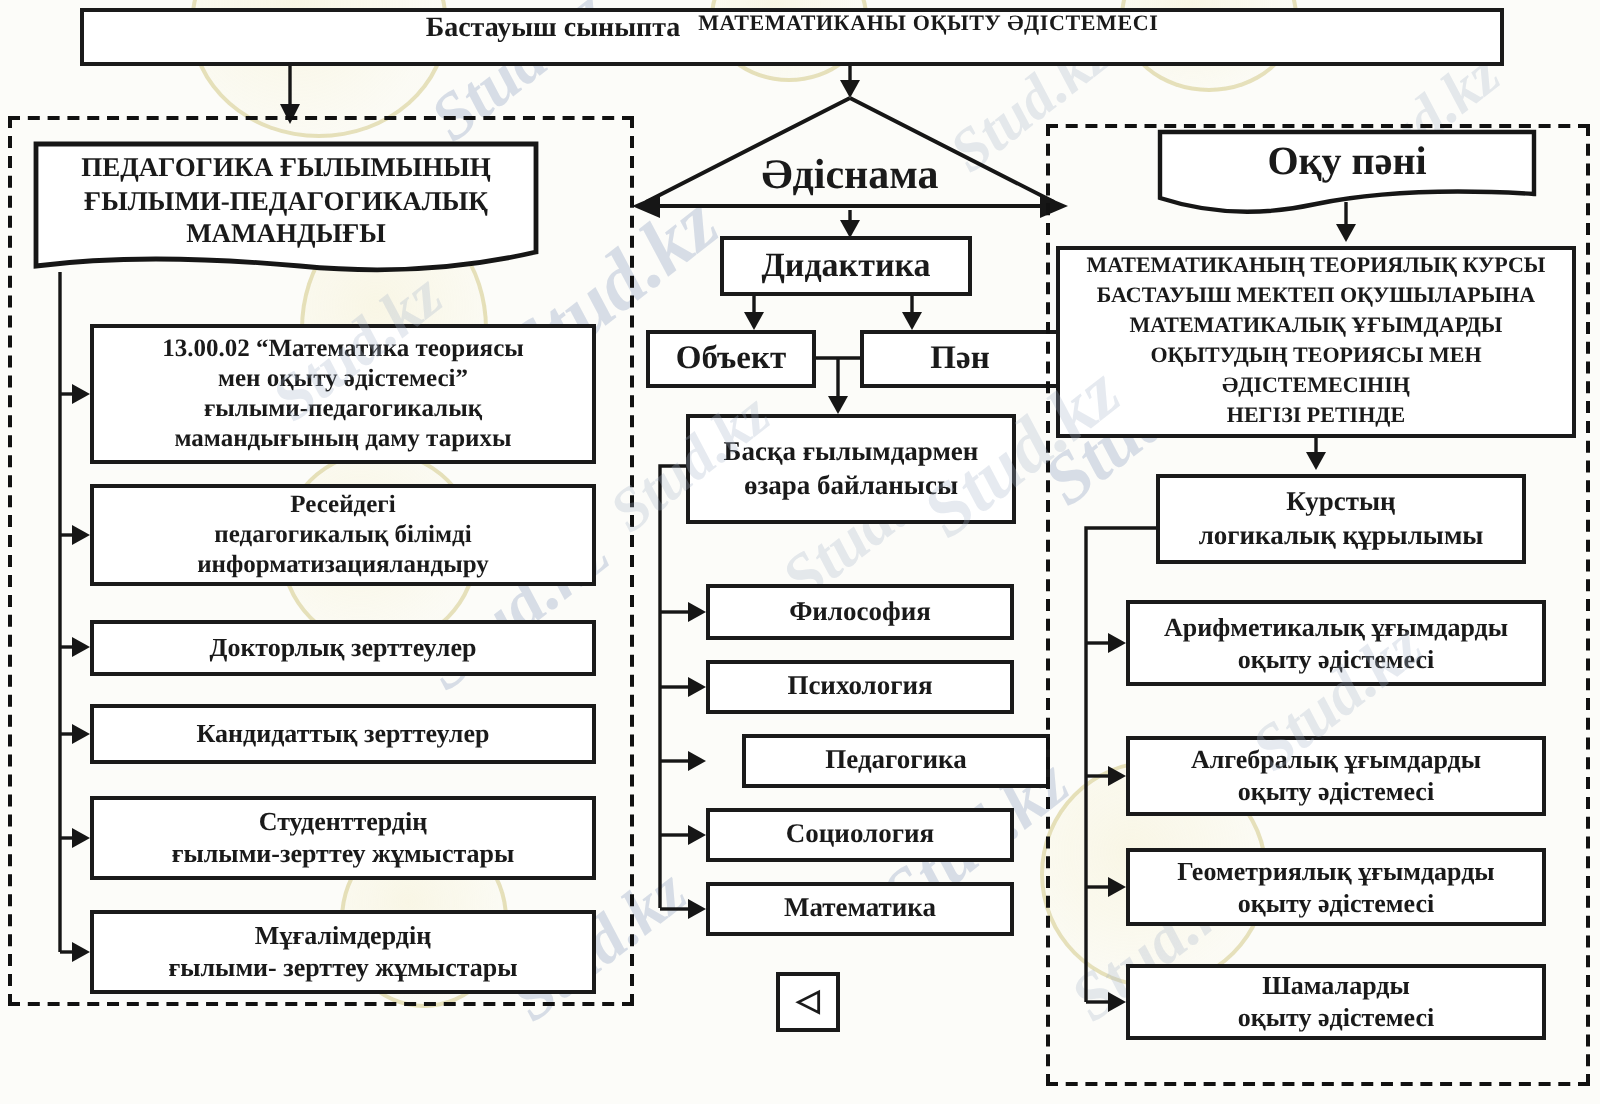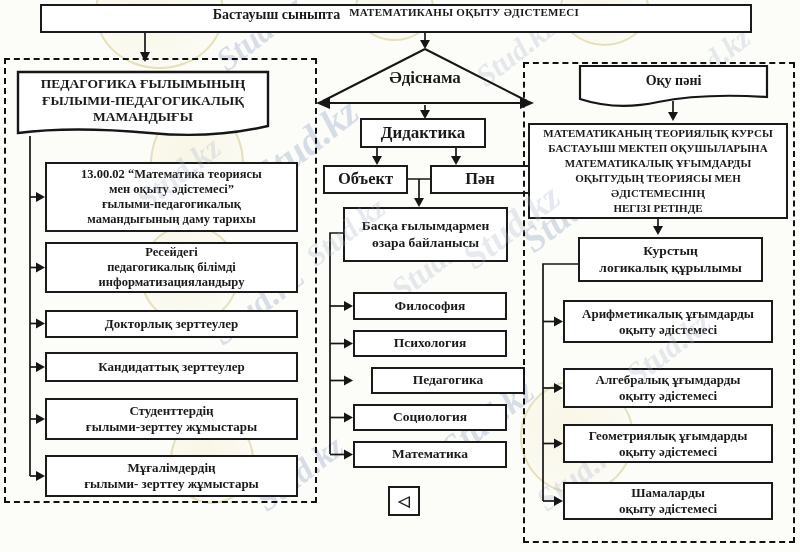--- a/index.html
+++ b/index.html
@@ -163,42 +163,42 @@
     <div class="box" style="left:45px;top:242px;width:253px;height:51px;font-size:12.5px;">Ресейдегі
 педагогикалық білімді
 информатизацияландыру</div>
     <div class="box" style="left:45px;top:352px;width:253px;height:30px;font-size:13px;">Кандидаттық зерттеулер</div>
     <div class="box" style="left:45px;top:310px;width:253px;height:28px;font-size:13px;">Докторлық зерттеулер</div>
     <div class="box" style="left:45px;top:398px;width:253px;height:42px;font-size:13px;">Студенттердің
 ғылыми-зерттеу жұмыстары</div>
     <div class="box" style="left:45px;top:455px;width:253px;height:42px;font-size:13px;">Мұғалімдердің
 ғылыми- зерттеу жұмыстары</div>
 
-    <div class="freetext" style="left:365px;top:67px;width:120px;height:22px;font-size:17px;">Әдіснама</div>
+    <div class="freetext" style="left:365px;top:77px;width:120px;height:22px;font-size:21px;">Әдіснама</div>
 
     <div class="box" style="left:360px;top:118px;width:126px;height:30px;font-size:17px;">Дидактика</div>
     <div class="box" style="left:323px;top:165px;width:85px;height:29px;font-size:16.5px;">Объект</div>
     <div class="box" style="left:430px;top:165px;width:100px;height:29px;font-size:16.5px;">Пән</div>
 
     <div class="box" style="left:353px;top:292px;width:154px;height:28px;font-size:13.5px;">Философия</div>
 
     <div class="box" style="left:343px;top:207px;width:165px;height:55px;font-size:13.5px;">Басқа ғылымдармен
 өзара байланысы</div>
     <div class="box" style="left:353px;top:330px;width:154px;height:27px;font-size:13.5px;">Психология</div>
     <div class="box" style="left:371px;top:367px;width:154px;height:27px;font-size:13.5px;">Педагогика</div>
     <div class="box" style="left:353px;top:404px;width:154px;height:27px;font-size:13.5px;">Социология</div>
     <div class="box" style="left:353px;top:441px;width:154px;height:27px;font-size:13.5px;">Математика</div>
 
     <div class="box" style="left:388px;top:486px;width:32px;height:30px;font-size:15px;">
       <span>◁</span>
     </div>
 
     <div class="dashed" style="left:523px;top:62px;width:272px;height:481px;"></div>
 
-    <div class="freetext" style="left:580px;top:68px;width:187px;height:26px;font-size:14px;">Оқу пәні</div>
+    <div class="freetext" style="left:580px;top:68px;width:187px;height:26px;font-size:20px;">Оқу пәні</div>
 
     <div class="box" style="left:528px;top:123px;width:260px;height:96px;font-size:11px;line-height:1.35;">МАТЕМАТИКАНЫҢ ТЕОРИЯЛЫҚ КУРСЫ
 БАСТАУЫШ МЕКТЕП ОҚУШЫЛАРЫНА
 МАТЕМАТИКАЛЫҚ ҰҒЫМДАРДЫ
 ОҚЫТУДЫҢ ТЕОРИЯСЫ МЕН
 ӘДІСТЕМЕСІНІҢ
 НЕГІЗІ РЕТІНДЕ</div>
 
     <div class="box" style="left:578px;top:237px;width:185px;height:45px;font-size:13.5px;">Курстың
 логикалық құрылымы</div>

